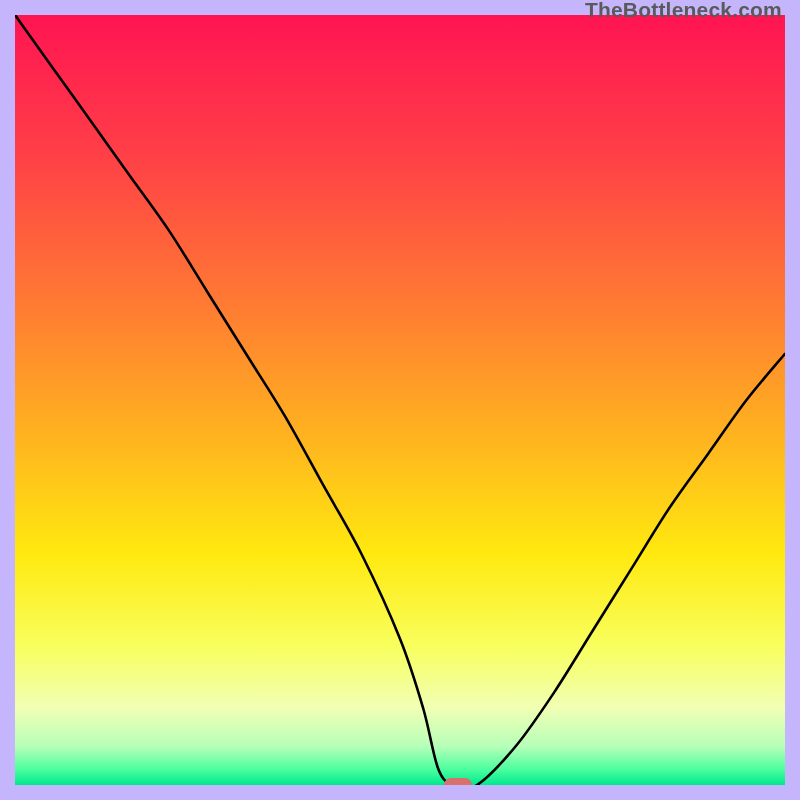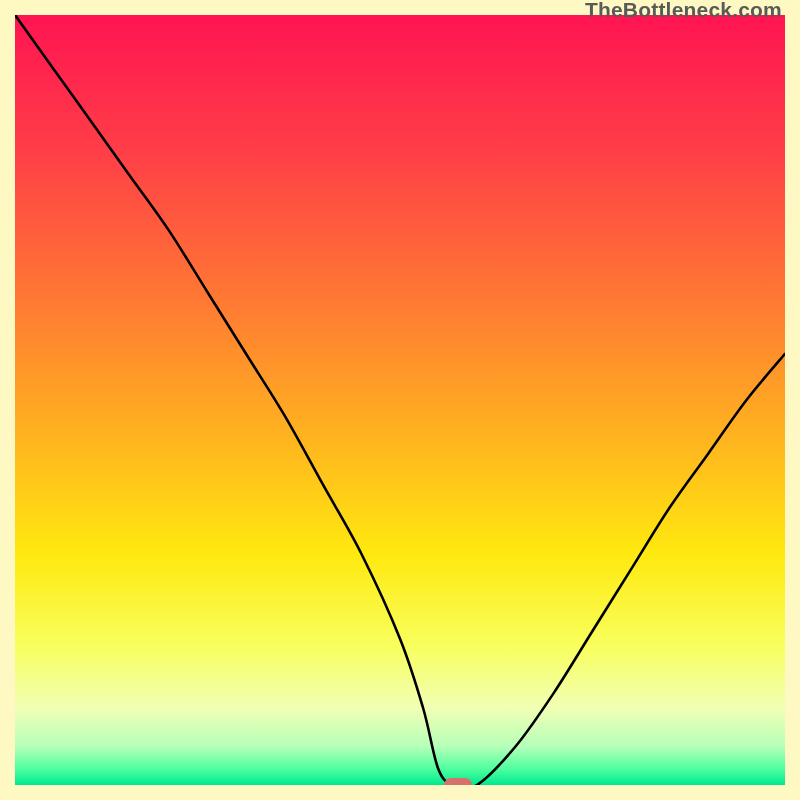--- a/index.html
+++ b/index.html
@@ -9,21 +9,21 @@
     height: 800px;
     background: #000;
     overflow: hidden;
   }
   .frame {
     position: absolute;
     left: 0;
     top: 0;
     width: 800px;
     height: 800px;
-    background: #fef9c3;
+    background: #c4b5fd;
   }
   .plot {
     position: absolute;
     left: 15px;
     top: 15px;
     width: 770px;
     height: 770px;
     overflow: hidden;
   }
   .gradient {

